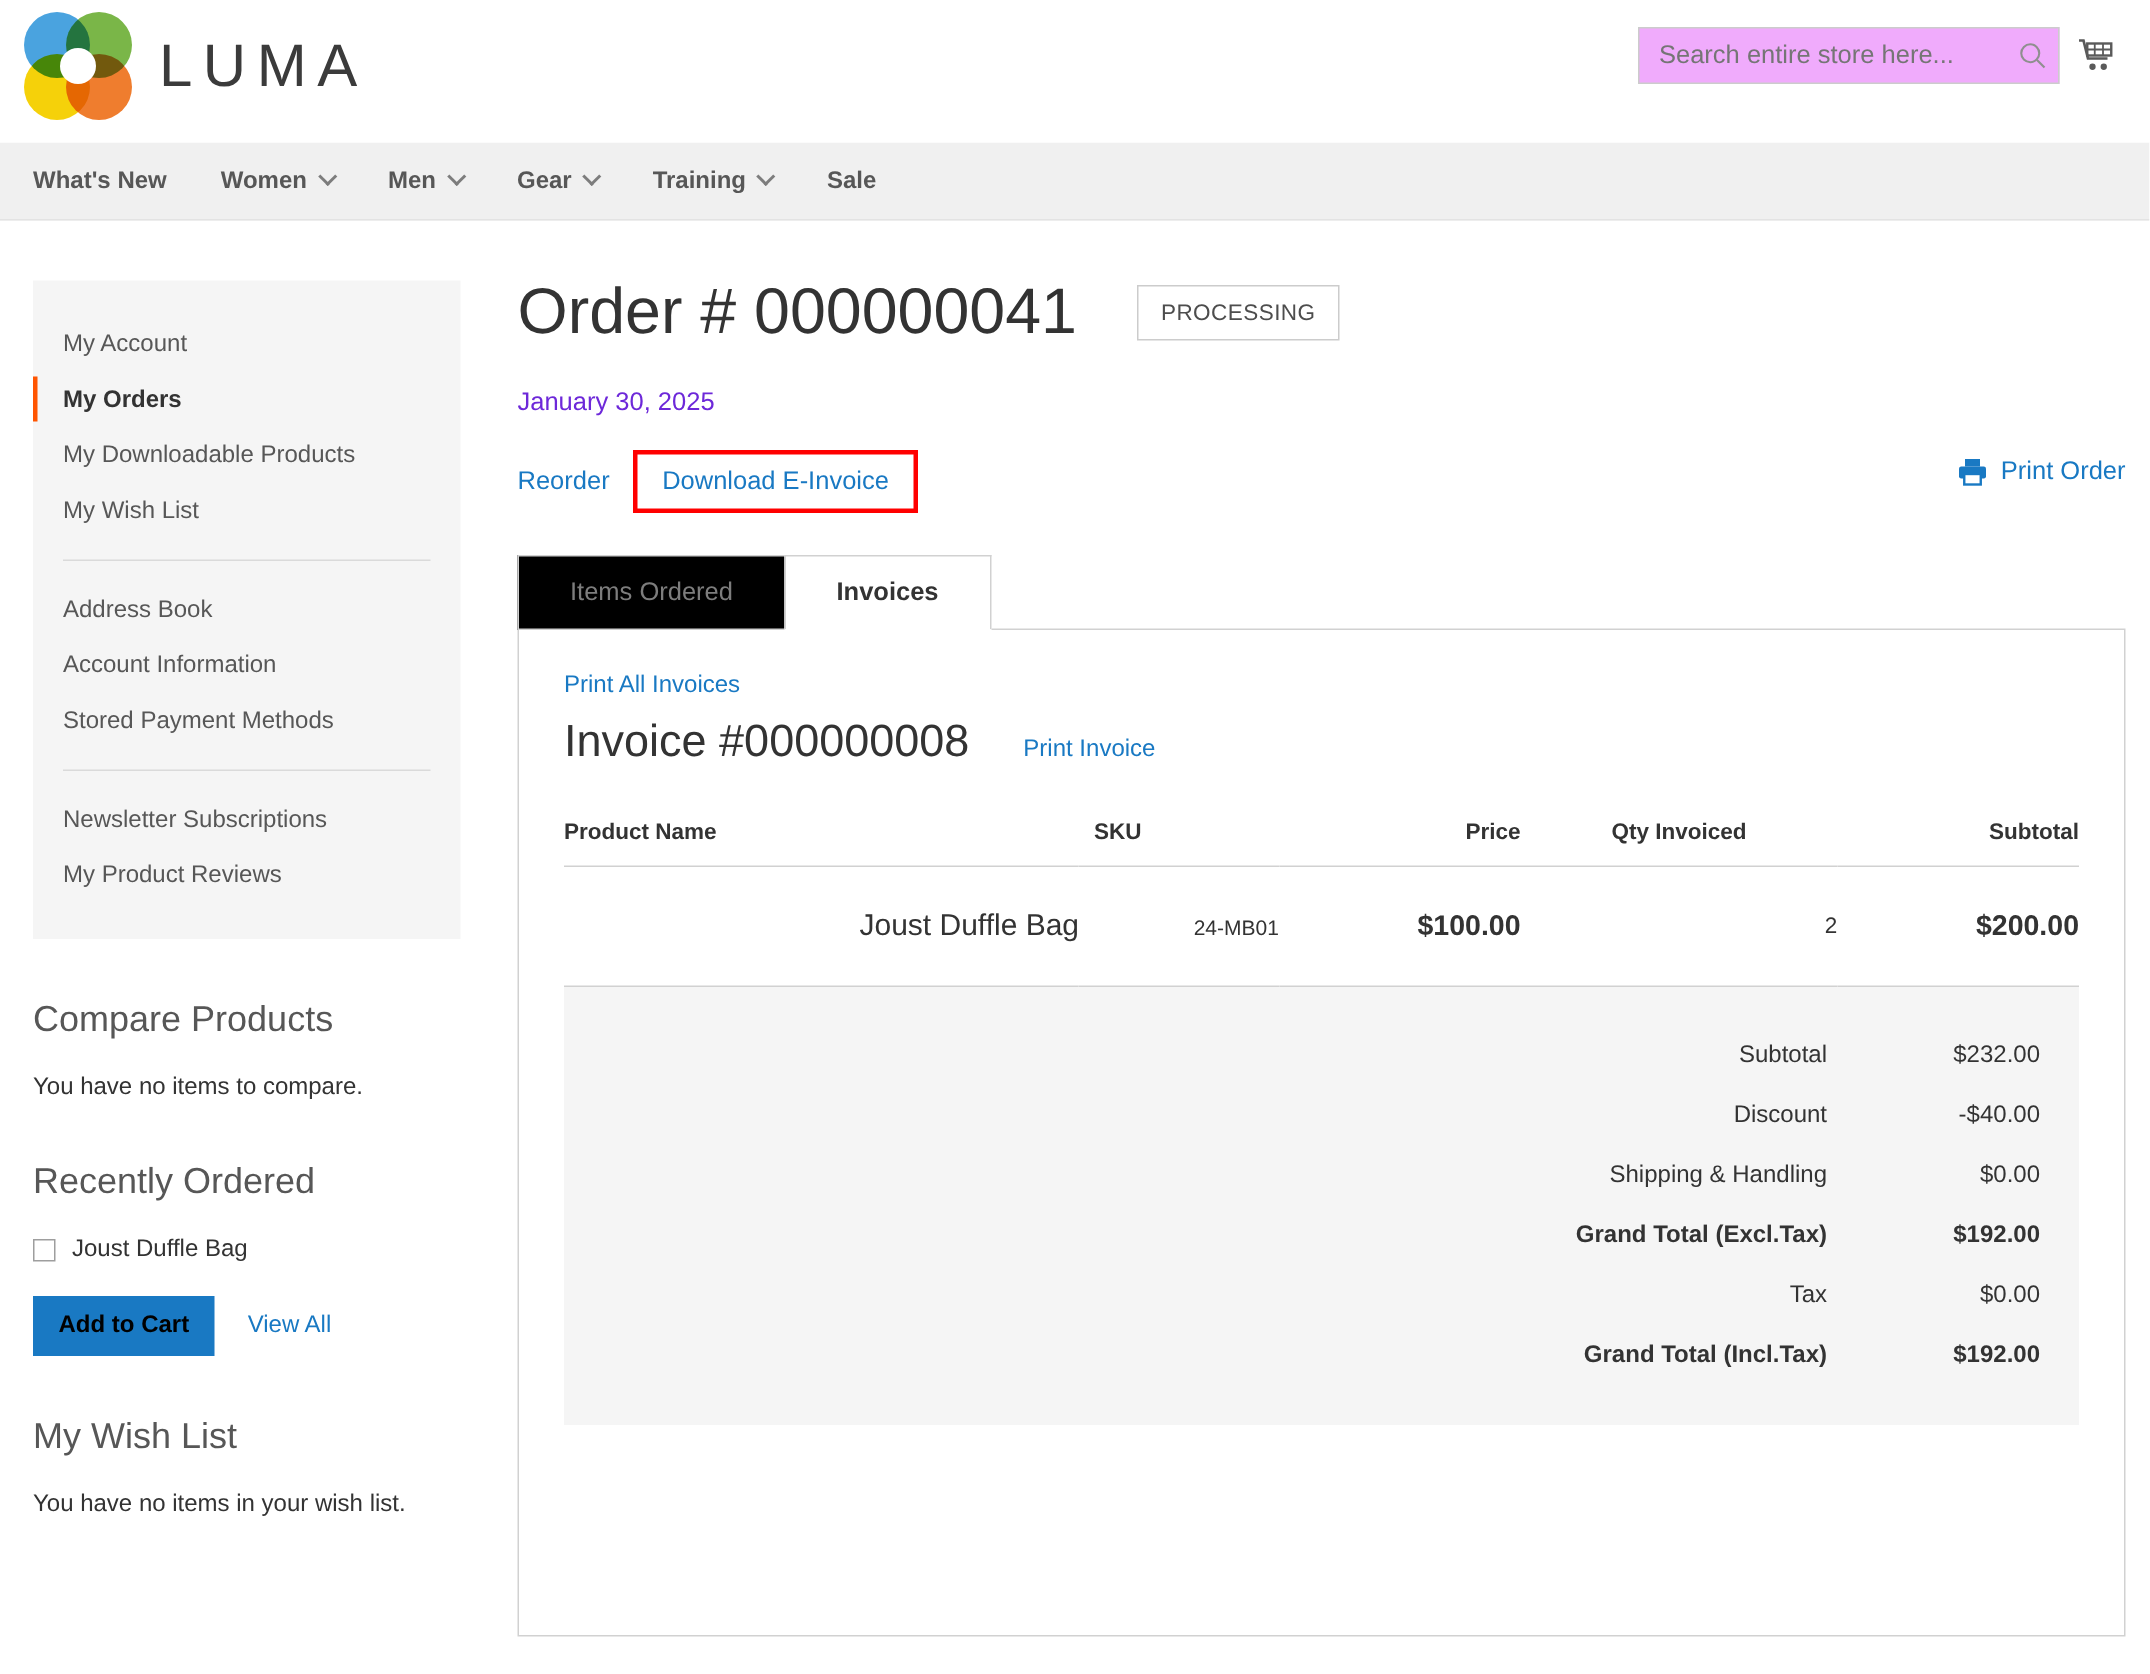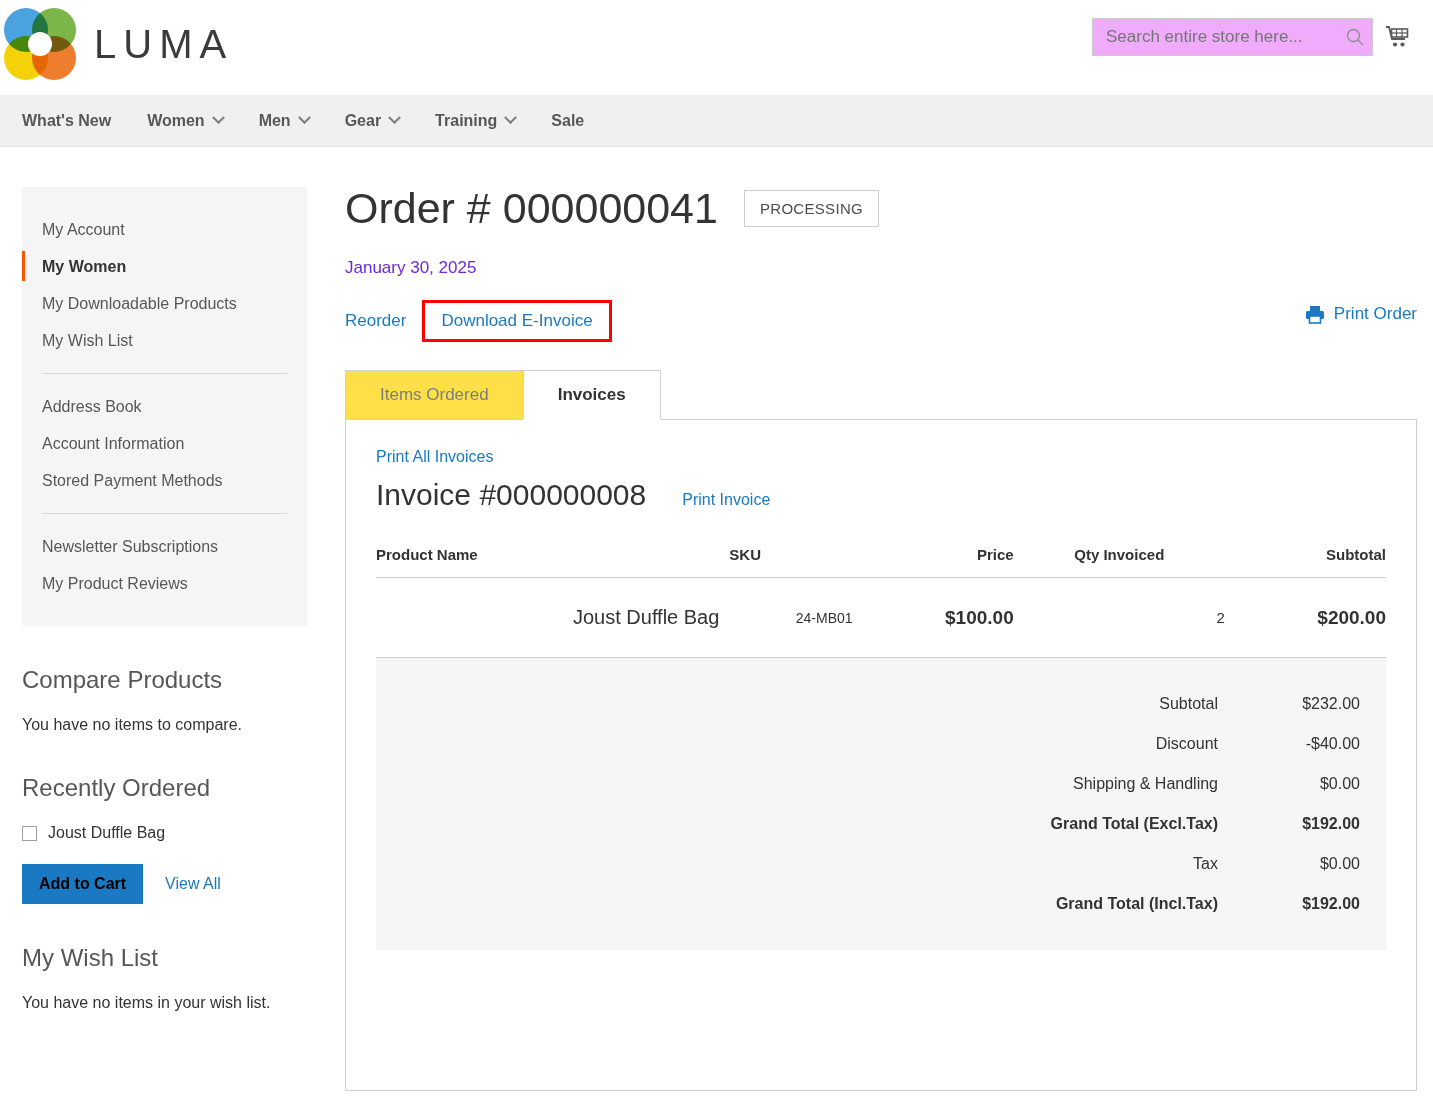--- a/index.html
+++ b/index.html
@@ -13,21 +13,21 @@
   }
 
   
   .header {
     position: relative;
     height: 95px;
     background: #ffffff;
   }
   .logo-wrap {
     position: absolute;
-    left: 4px; top: 8px;
+    left: 16px; top: 8px;
     display: flex; align-items: center;
   }
   .logo-mark {
     position: relative;
     width: 72px; height: 72px;
   }
   .logo-mark .blob {
     position: absolute;
     width: 44px; height: 44px;
     border-radius: 50%;
@@ -196,21 +196,21 @@
     display: flex; align-items: center;
   }
   .order-title {
     font-size: 43px;
     font-weight: 300;
     color: #333333;
     margin: 0;
     line-height: 1;
   }
   .status-badge {
-    margin-left: 26px;
+    margin-left: 40px;
     border: 1px solid #cccccc;
     background: #ffffff;
     color: #4d4d4d;
     font-size: 15px;
     padding: 9px 15px;
     letter-spacing: 0.3px;
   }
   .order-date {
     font-size: 17px;
     color: #6d28d9;
@@ -242,21 +242,21 @@
     display: flex;
     margin-top: 28px;
     position: relative;
     z-index: 2;
   }
   .tab {
     border: 1px solid #d1d1d1;
     padding: 14px 34px;
     font-size: 17px;
     cursor: pointer;
-    background: #fde047;
+    background: #000000;
     color: #7d7d7d;
     margin-right: -1px;
   }
   .tab.active {
     background: #ffffff;
     color: #333333;
     font-weight: bold;
     border-bottom-color: #ffffff;
   }
 
@@ -399,21 +399,21 @@
 </div>
 
 <div class="page">
 
   <div class="sidebar">
     <div class="account-nav">
       <div class="acc-item">
         <span>My Account</span>
       </div>
       <div class="acc-item active">
-        <span>My Women</span>
+        <span>My Orders</span>
       </div>
       <div class="acc-item">
         <span>My Downloadable Products</span>
       </div>
       <div class="acc-item">
         <span>My Wish List</span>
       </div>
 
       <div class="acc-sep"></div>
 

